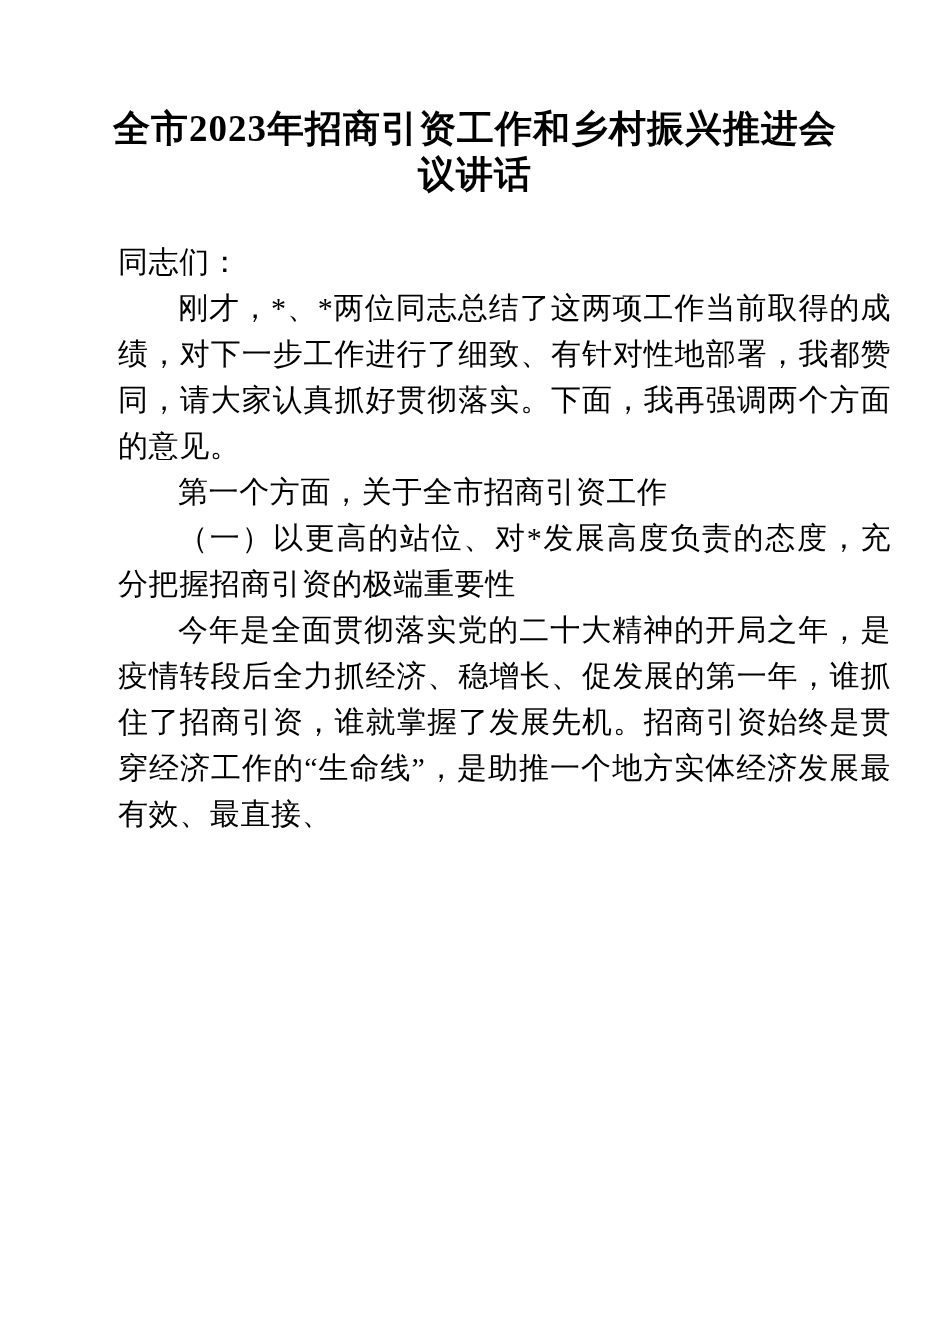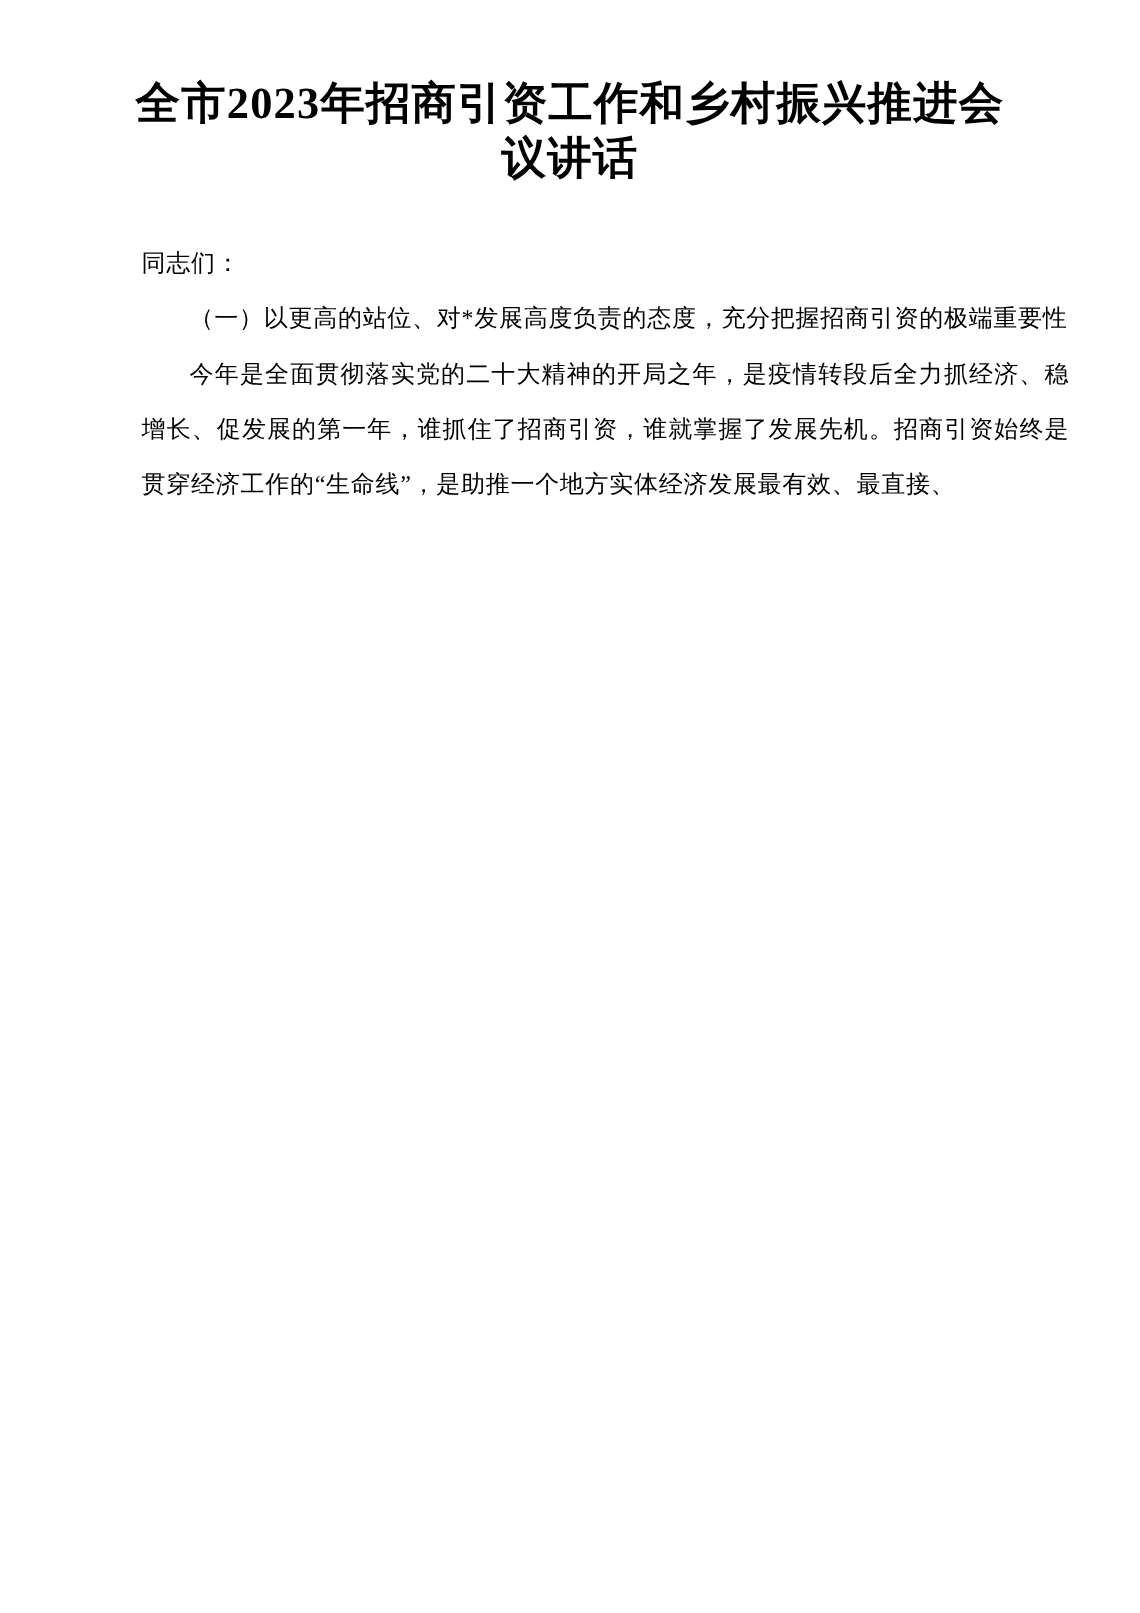--- a/index.html
+++ b/index.html
@@ -7,36 +7,36 @@
     padding: 0;
     background: #ffffff;
   }
   .page {
     position: relative;
     width: 950px;
     height: 1344px;
     background: #ffffff;
     color: #000000;
     box-sizing: border-box;
-    padding-top: 64px;
+    padding-top: 106px;
     overflow: hidden;
     font-family: "Liberation Serif", "DejaVu Serif", serif;
   }
   .doc-title {
     width: 730px;
     margin: 0 auto;
     text-align: center;
     font-size: 37px;
     line-height: 46px;
     font-weight: 700;
     letter-spacing: 1px;
   }
   .doc-body {
     margin: 41px 59px 0 118px;
-    font-size: 20px;
+    font-size: 30px;
     line-height: 46px;
     letter-spacing: 0.6px;
     text-align: justify;
     text-justify: inter-ideograph;
   }
   .doc-body p {
     margin: 0;
     padding: 0;
     text-indent: 2em;
   }
@@ -49,19 +49,21 @@
 </head>
 <body>
 
 <div class="page">
   <h1 class="doc-title">全市2023年招商引资工作和乡村振兴推进会议讲话</h1>
 
   <div class="doc-body">
     <p class="salutation">同志们：</p>
 
 
+    <p>刚才，*、*两位同志总结了这两项工作当前取得的成绩，对下一步工作进行了细致、有针对性地部署，我都赞同，请大家认真抓好贯彻落实。下面，我再强调两个方面的意见。</p>
 
+    <p>第一个方面，关于全市招商引资工作</p>
 
     <p class="kaiti">（一）以更高的站位、对*发展高度负责的态度，充分把握招商引资的极端重要性</p>
 
     <p>今年是全面贯彻落实党的二十大精神的开局之年，是疫情转段后全力抓经济、稳增长、促发展的第一年，谁抓住了招商引资，谁就掌握了发展先机。招商引资始终是贯穿经济工作的“生命线”，是助推一个地方实体经济发展最有效、最直接、</p>
   </div>
 </div>
 
 </body></html>

